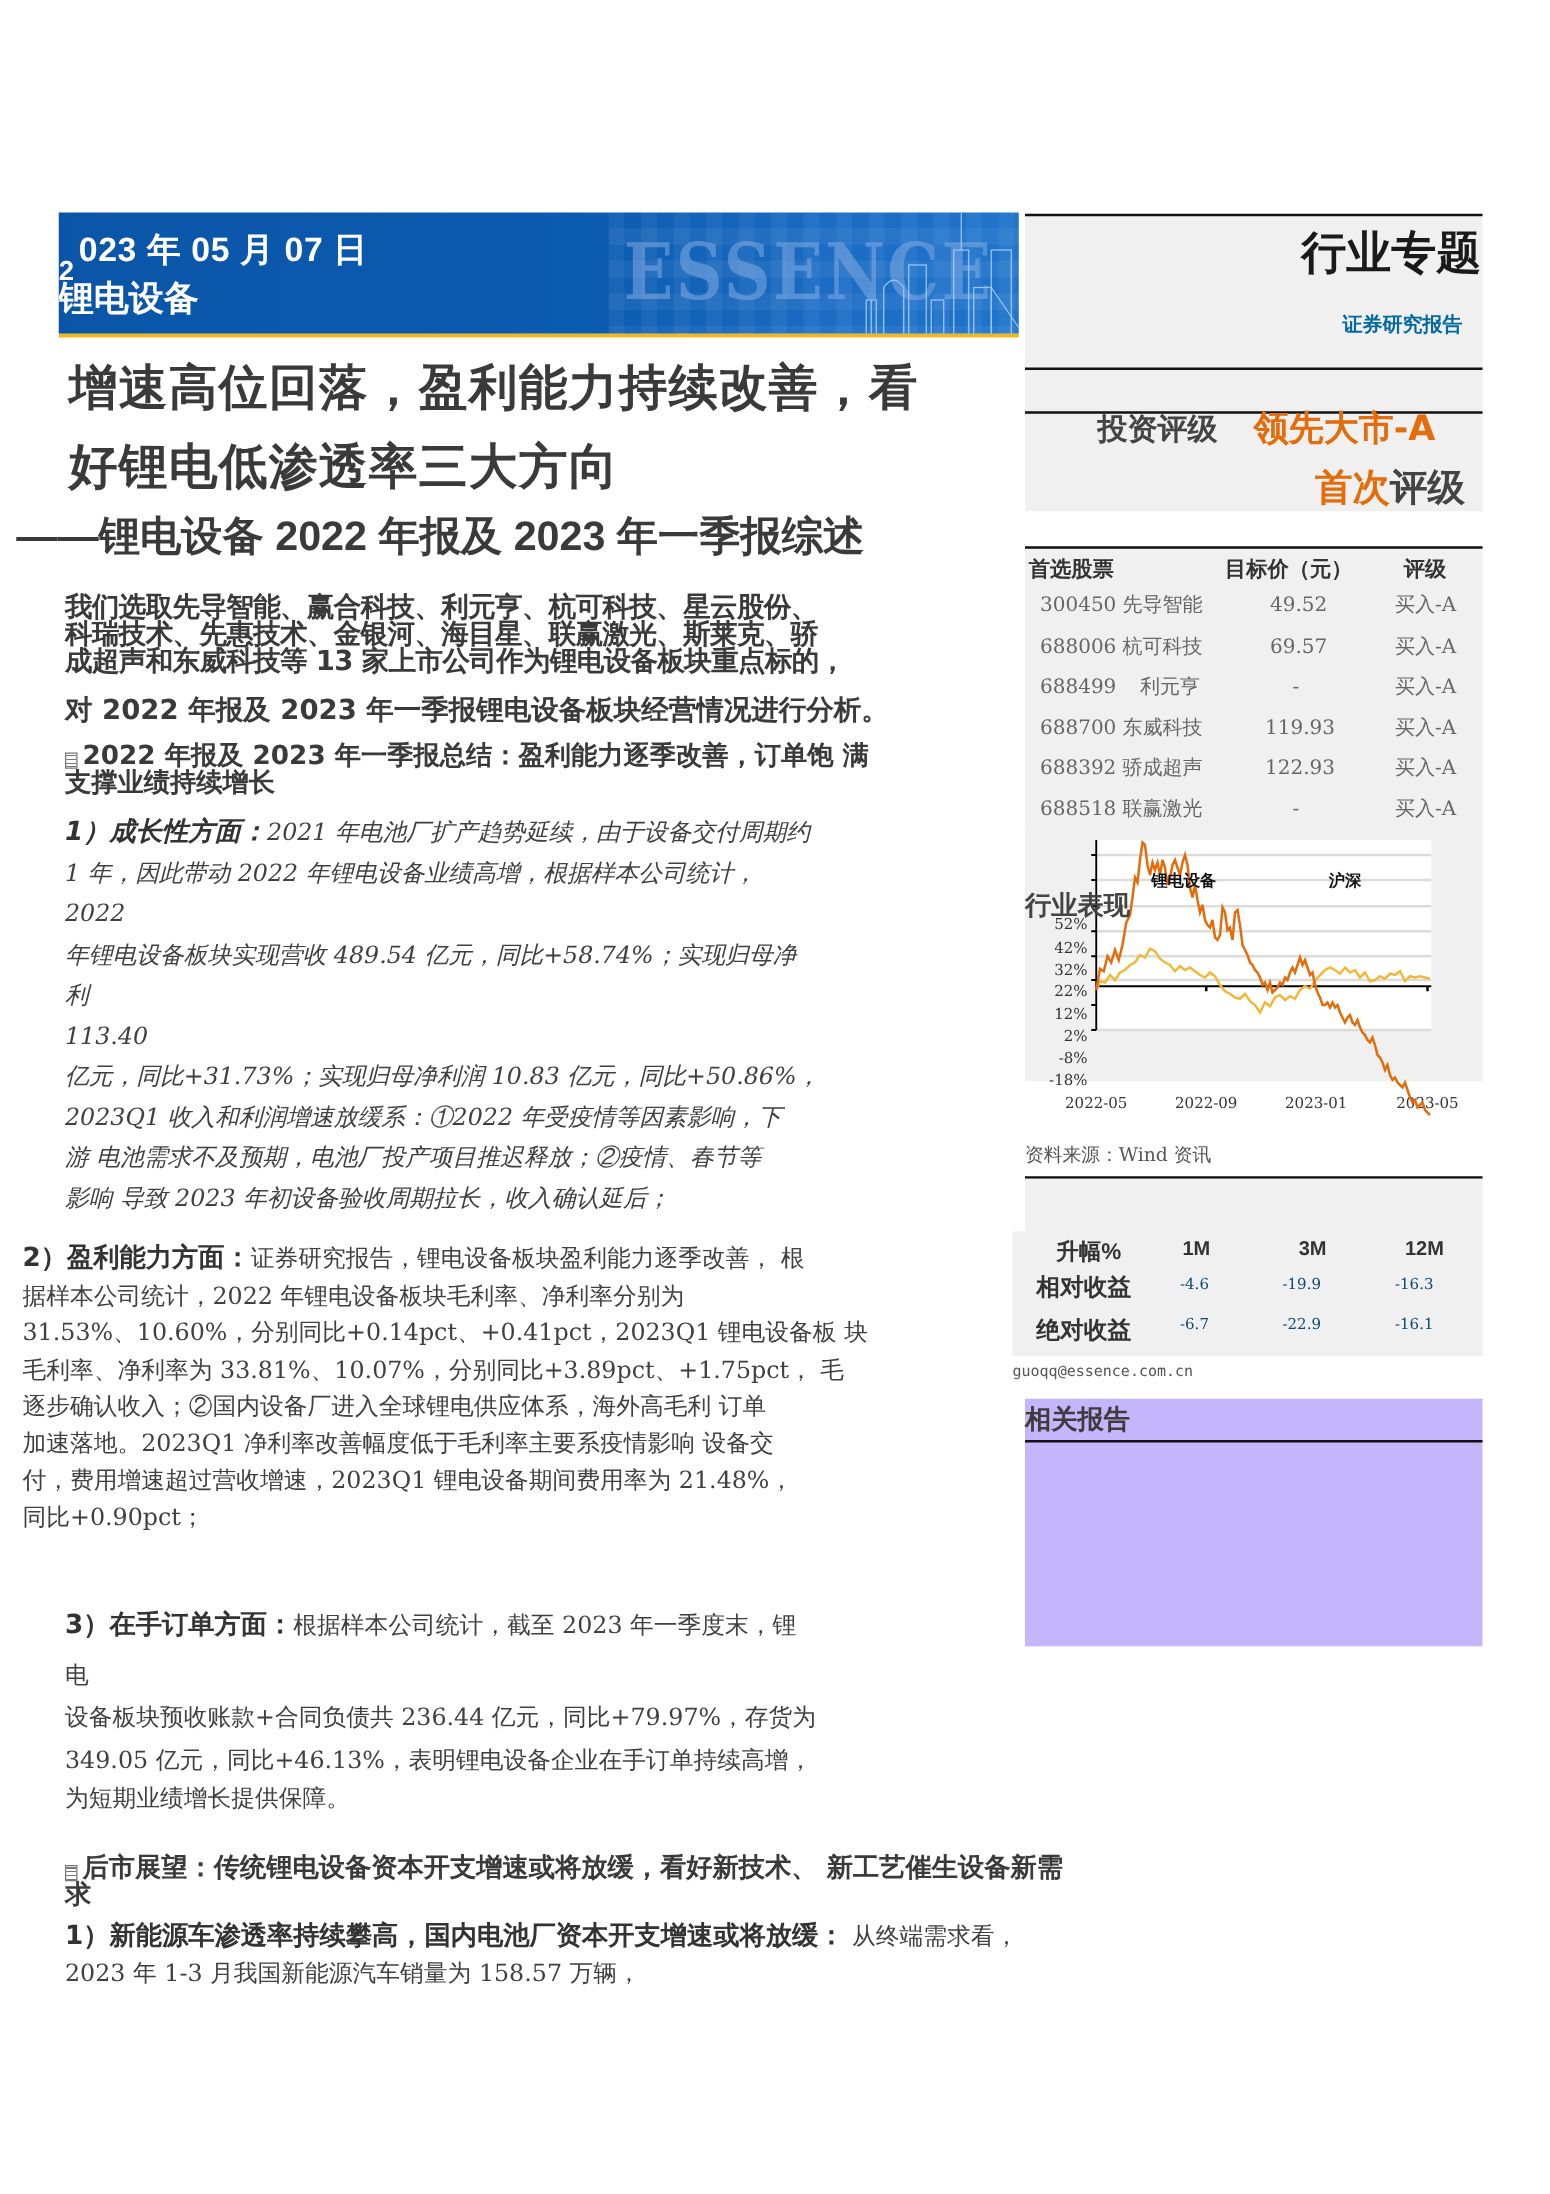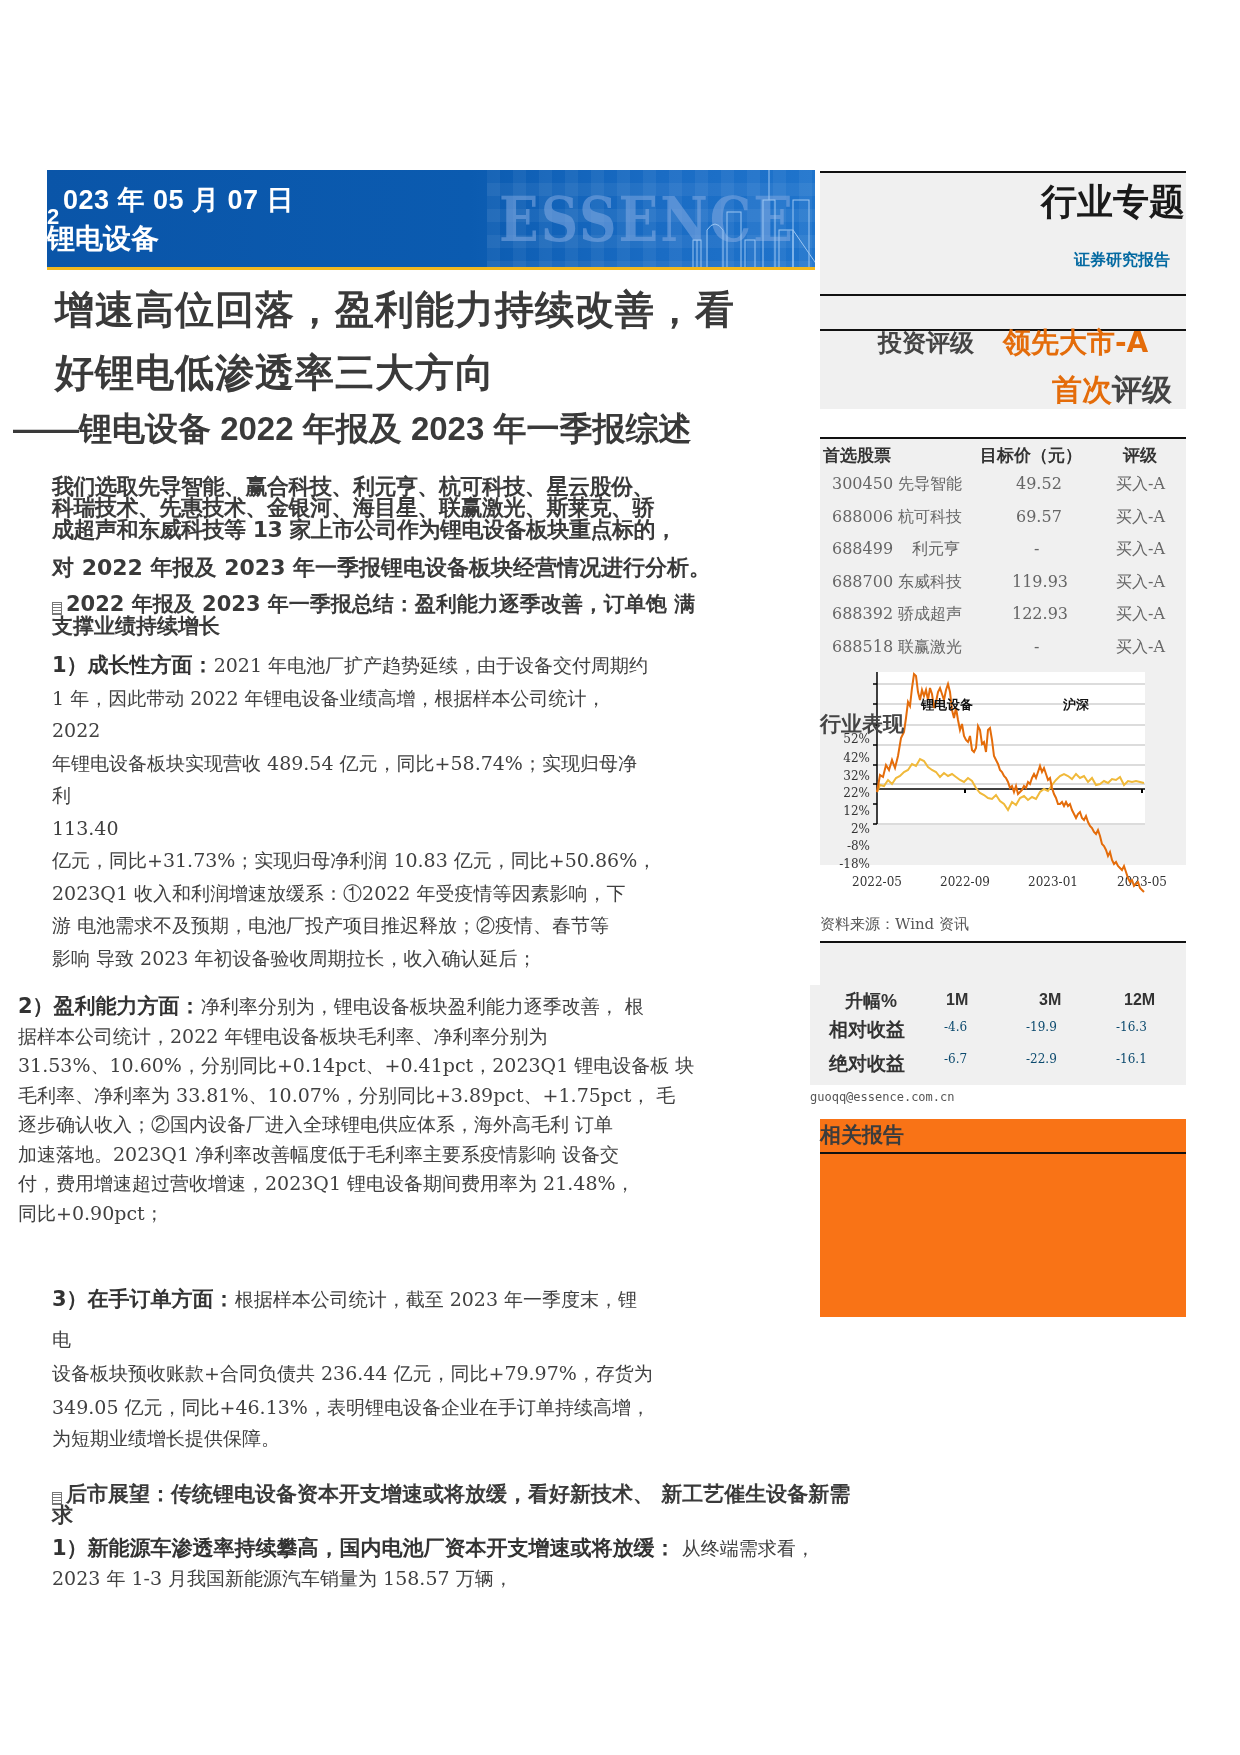--- a/index.html
+++ b/index.html
@@ -44,21 +44,21 @@
   .chart-svg { position: absolute; left: 820px; top: 660px; z-index: 2; }
   .source { position: absolute; left: 820px; top: 915px; font-family: "DejaVu Serif", serif; font-size: 15px; color: #555; }
 
   .metrics { position: absolute; left: 810px; top: 985px; width: 376px; height: 100px; background: #f0f0f0; }
   .m-cell { position: absolute; font-size: 16px; }
   .m-head { font-weight: bold; color: #333; font-family: "Liberation Sans", sans-serif; }
   .m-lbl { font-weight: bold; color: #333; font-size: 19px; }
   .m-val { font-family: "DejaVu Serif", serif; color: #0c4a6e; font-size: 12px; }
   .email { position: absolute; left: 810px; top: 1090px; font-family: "DejaVu Sans Mono", monospace; font-size: 12px; color: #555; }
 
-  .related { position: absolute; left: 820px; top: 1119px; width: 366px; height: 198px; background: #f97316; }
+  .related { position: absolute; left: 820px; top: 1119px; width: 366px; height: 198px; background: #c4b5fd; }
   .related-title { position: absolute; left: 0; top: 2px; font-size: 21px; font-weight: bold; color: #3c3c3c; }
   .related-rule { position: absolute; left: 0; top: 33px; width: 366px; height: 2px; background: #111; }
 
   
   .headline { position: absolute; left: 55px; font-size: 39px; font-weight: bold; color: #3a3a3a; letter-spacing: 1px; font-family: "Liberation Sans", "DejaVu Sans", sans-serif; }
   .subhead { position: absolute; left: 13px; top: 407px; font-size: 33px; font-weight: bold; color: #3a3a3a; font-family: "Liberation Sans", "DejaVu Sans", sans-serif; }
   .intro { position: absolute; left: 52px; width: 760px; font-size: 22px; font-weight: bold; color: #3a3a3a; line-height: 21px; letter-spacing: -0.5px; }
   .intro2 { position: absolute; left: 52px; font-size: 22px; font-weight: bold; color: #3a3a3a; }
   .sec-head { position: absolute; font-size: 21px; font-weight: bold; color: #3a3a3a; line-height: 22px; }
   .doc-icon { display: inline-block; width: 10px; height: 13px; border: 1px solid #777; background: repeating-linear-gradient(0deg, #777 0 1px, #fff 1px 3px); vertical-align: -4px; margin-right: 4px; }
@@ -244,35 +244,35 @@
   <div>科瑞技术、先惠技术、金银河、海目星、联赢激光、斯莱克、骄</div>
   <div style="margin-top:1px;">成超声和东威科技等 13 家上市公司作为锂电设备板块重点标的，</div>
 </div>
 <div class="intro2" style="top:553px;">对 2022 年报及 2023 年一季报锂电设备板块经营情况进行分析。</div>
 
 <div class="sec-head" style="left:52px; top:593px;">
   <span class="doc-icon"></span><span>2022 年报及 2023 年一季报总结：盈利能力逐季改善，订单饱 满</span><br>
   <span>支撑业绩持续增长</span>
 </div>
 
-<div class="para" style="left:52px; top:649px;">
+<div class="para" style="left:52px; top:649px;font-style:italic;">
   <span class="ln"><b>1）成长性方面：</b><span>2021 年电池厂扩产趋势延续，由于设备交付周期约</span></span>
   <span class="ln">1 年，因此带动 2022 年锂电设备业绩高增，根据样本公司统计，</span>
   <span class="ln">2022</span>
   <span class="ln">年锂电设备板块实现营收 489.54 亿元，同比+58.74%；实现归母净</span>
   <span class="ln">利</span>
   <span class="ln">113.40</span>
   <span class="ln">亿元，同比+31.73%；实现归母净利润 10.83 亿元，同比+50.86%，</span>
   <span class="ln">2023Q1 收入和利润增速放缓系：①2022 年受疫情等因素影响，下</span>
   <span class="ln">游 电池需求不及预期，电池厂投产项目推迟释放；②疫情、春节等</span>
   <span class="ln">影响 导致 2023 年初设备验收周期拉长，收入确认延后；</span>
 </div>
 
 <div class="para" style="left:18px; top:992px; line-height:29.5px;">
-  <span class="ln"><b>2）盈利能力方面：</b><span>净利率分别为，锂电设备板块盈利能力逐季改善， 根</span></span>
+  <span class="ln"><b>2）盈利能力方面：</b><span>证券研究报告，锂电设备板块盈利能力逐季改善， 根</span></span>
   <span class="ln">据样本公司统计，2022 年锂电设备板块毛利率、净利率分别为</span>
   <span class="ln">31.53%、10.60%，分别同比+0.14pct、+0.41pct，2023Q1 锂电设备板 块</span>
   <span class="ln">毛利率、净利率为 33.81%、10.07%，分别同比+3.89pct、+1.75pct， 毛</span>
   <span class="ln">逐步确认收入；②国内设备厂进入全球锂电供应体系，海外高毛利 订单</span>
   <span class="ln">加速落地。2023Q1 净利率改善幅度低于毛利率主要系疫情影响 设备交</span>
   <span class="ln">付，费用增速超过营收增速，2023Q1 锂电设备期间费用率为 21.48%，</span>
   <span class="ln">同比+0.90pct；</span>
 </div>
 
 <div class="para" style="left:52px; top:1282px; line-height:34px;">

